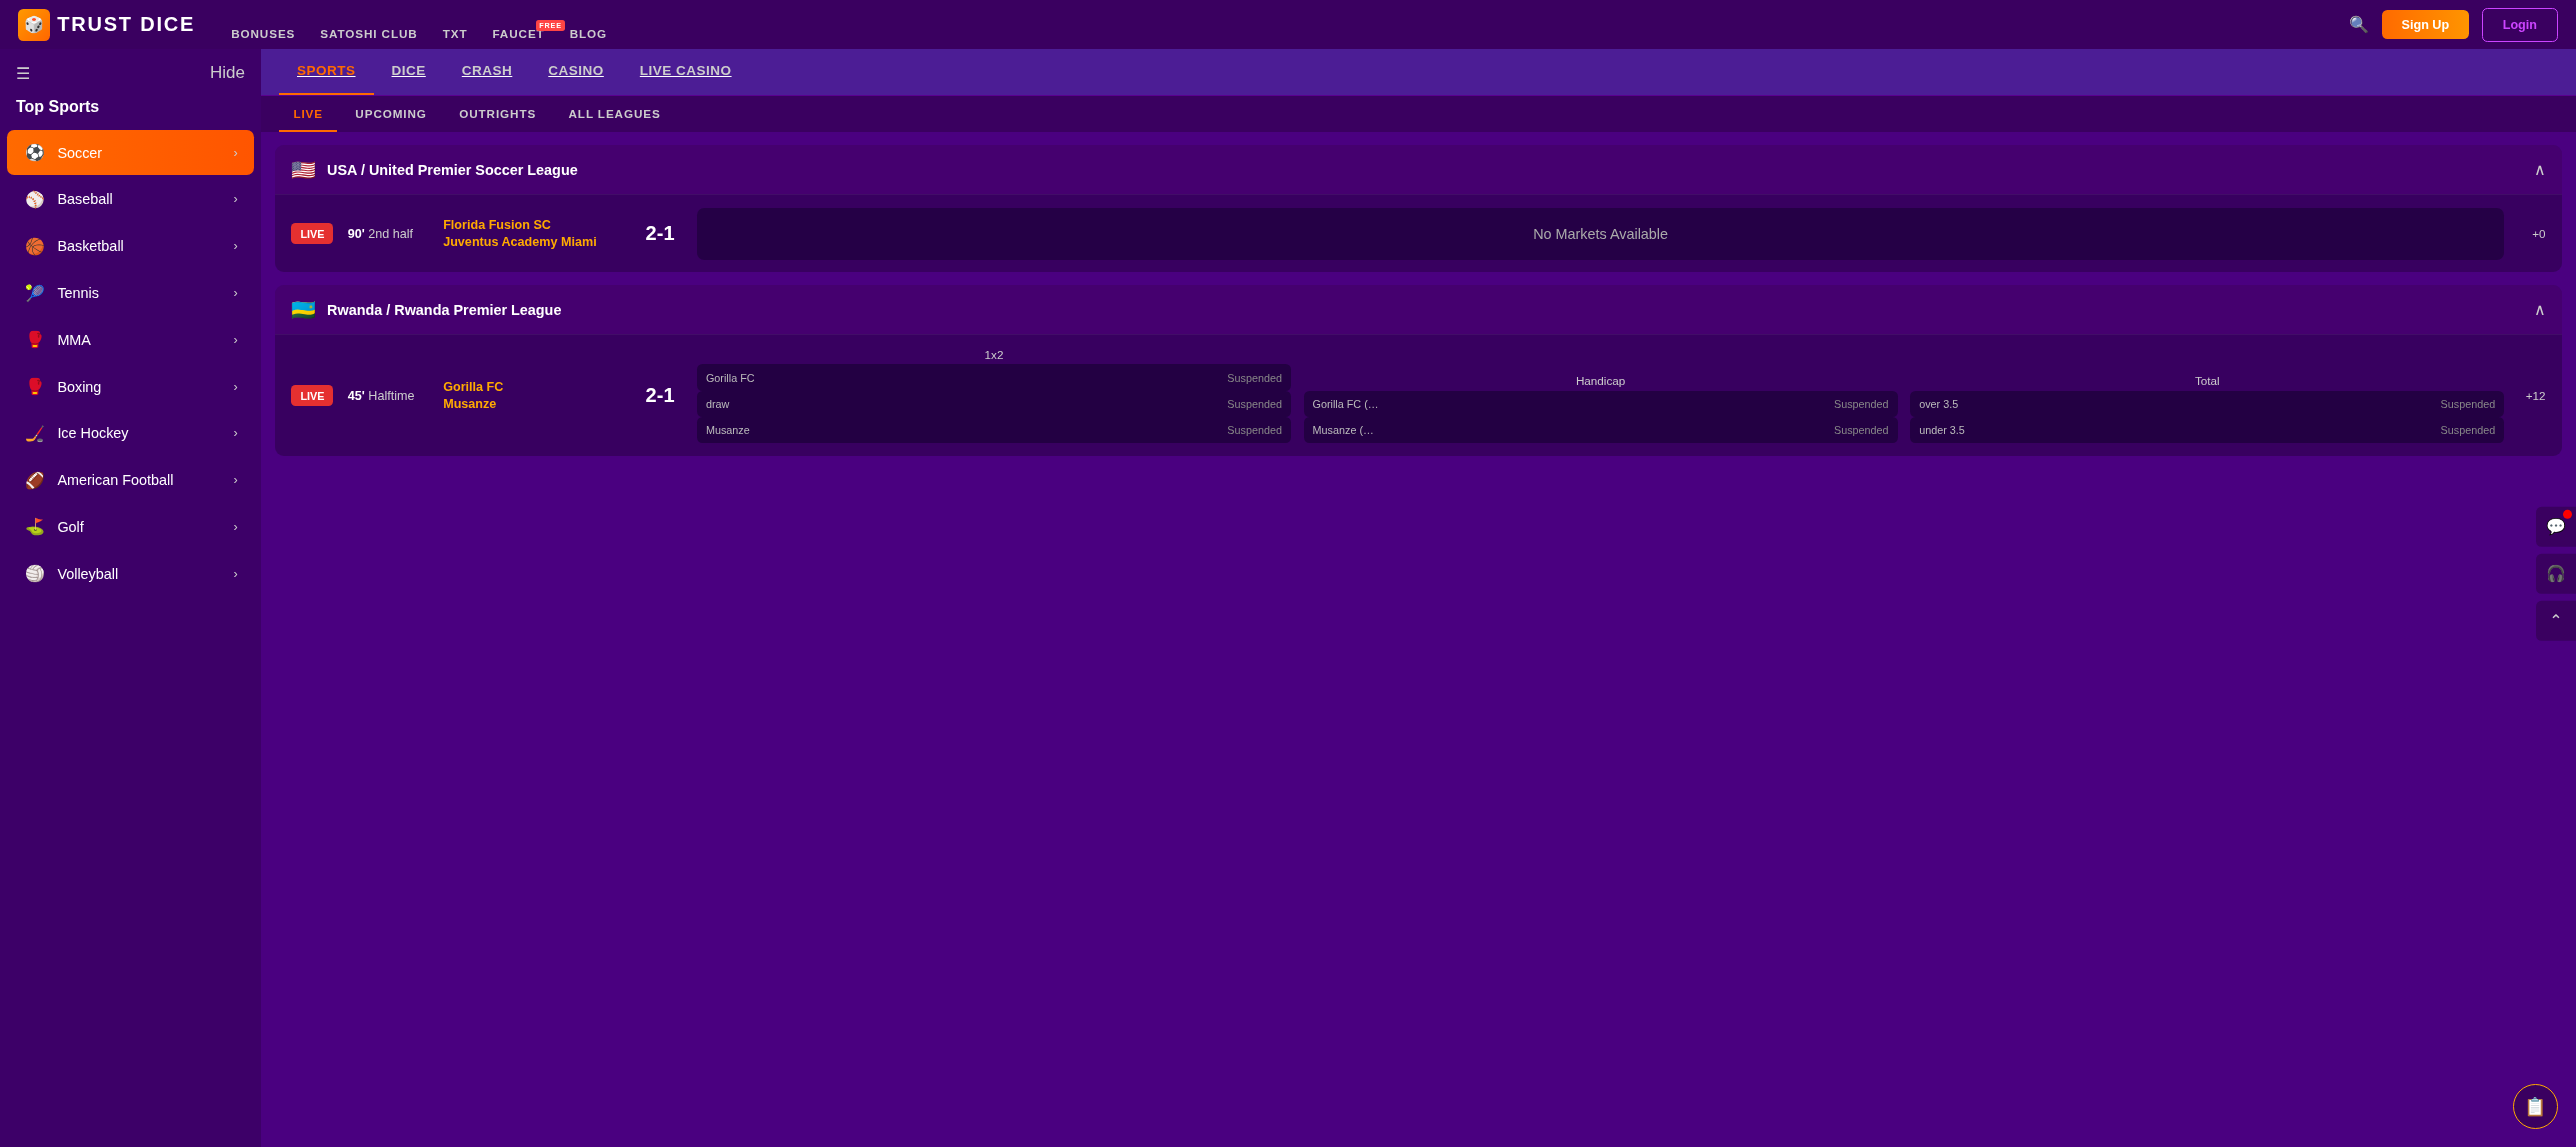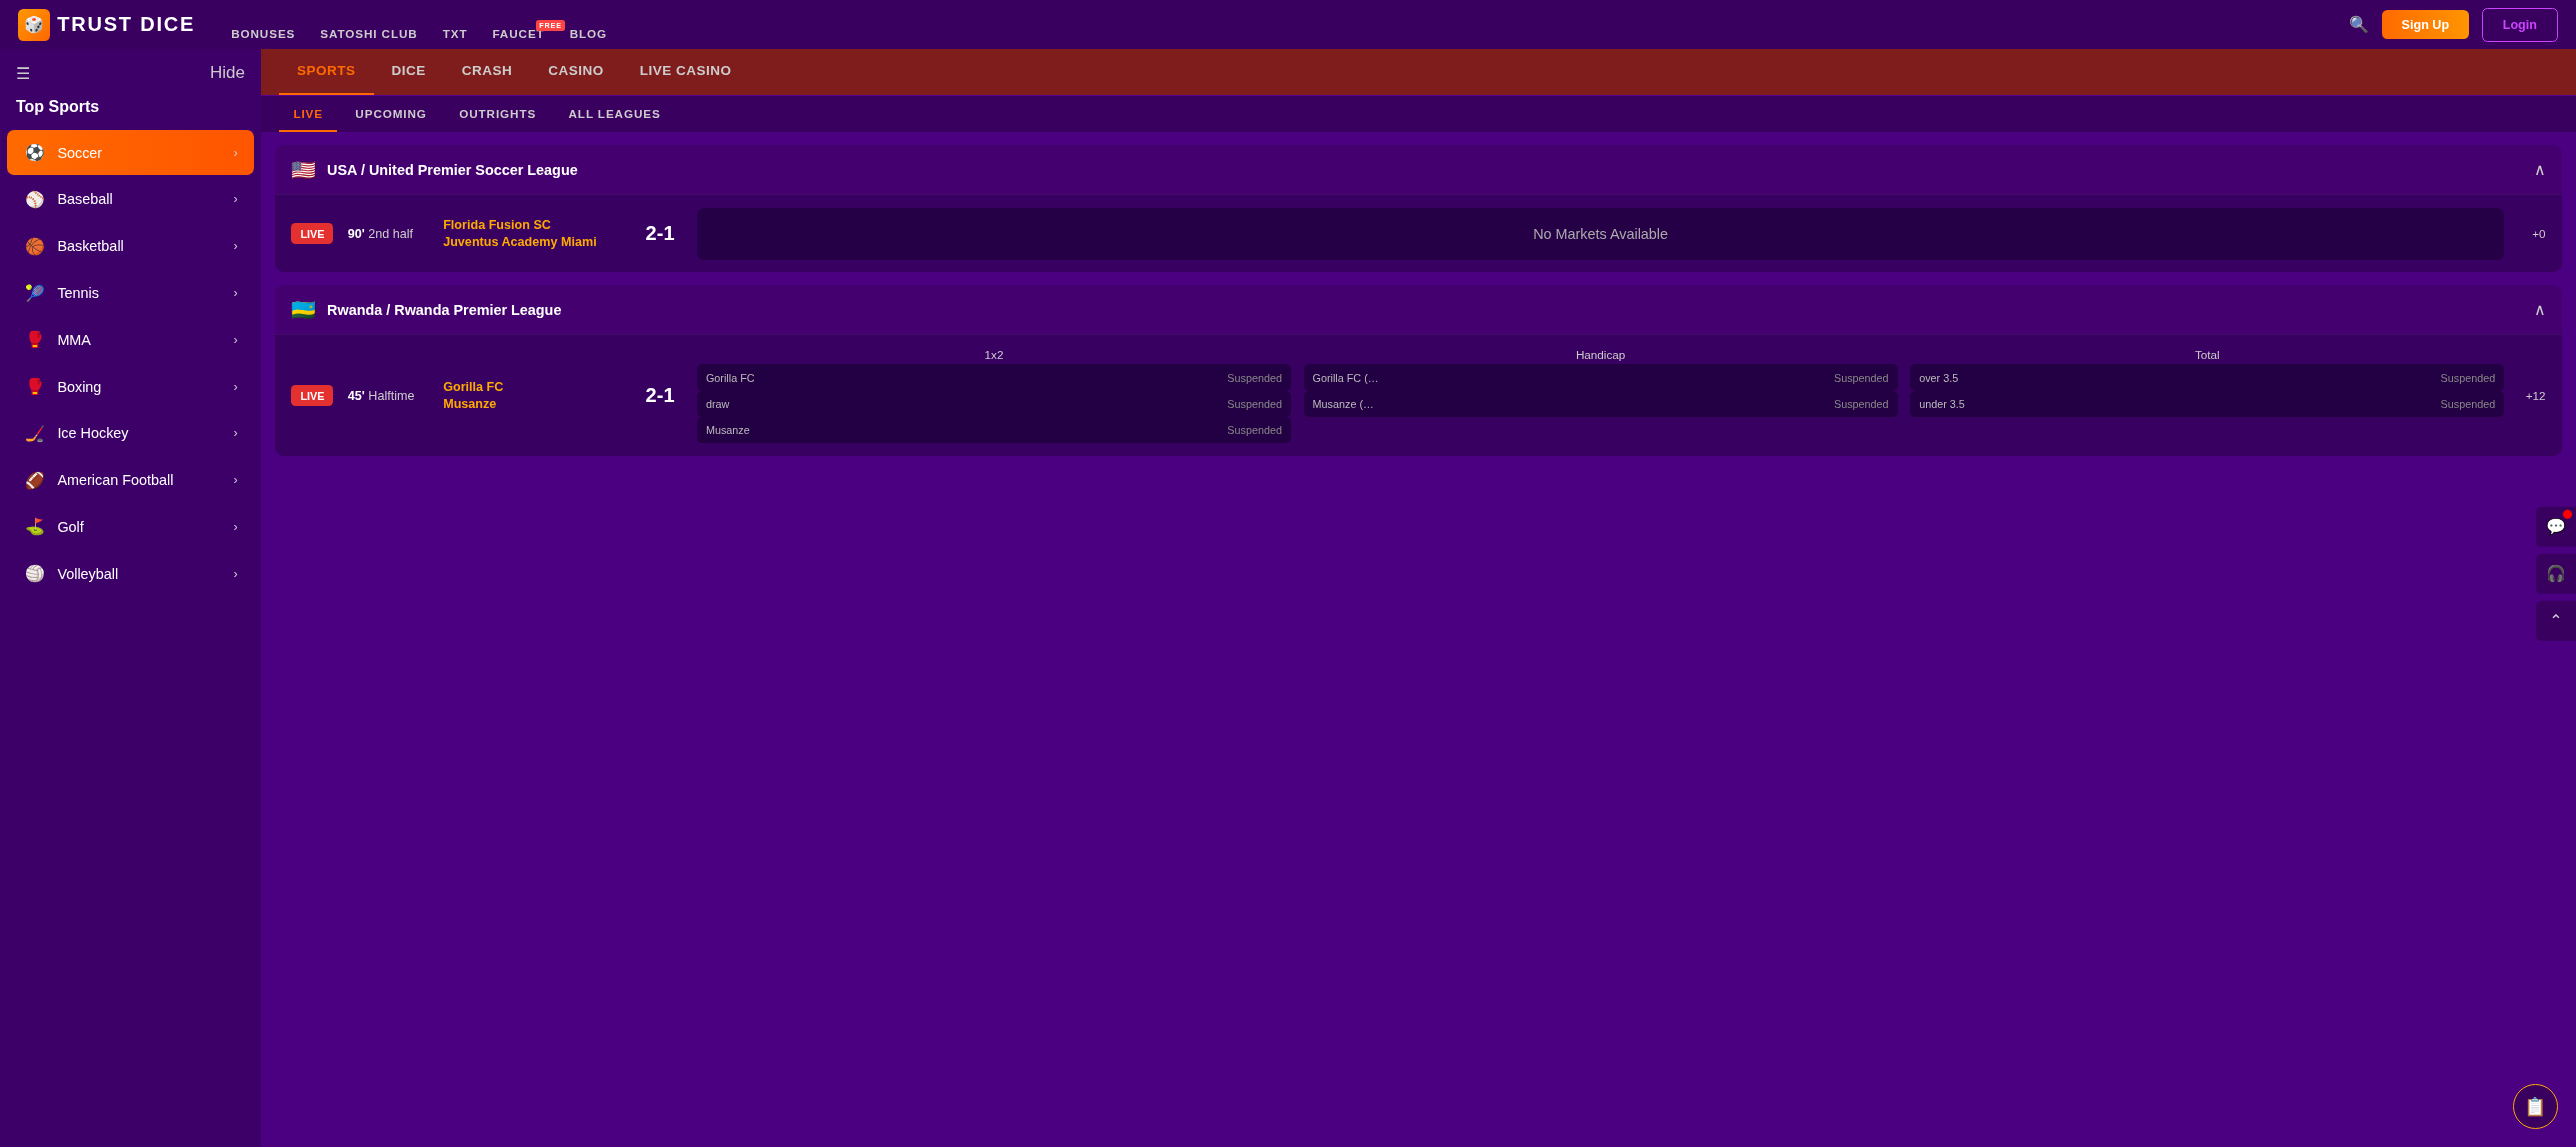--- a/index.html
+++ b/index.html
@@ -174,25 +174,26 @@
 
     
     .content-area {
       flex: 1;
       overflow-y: auto;
       background: #4a0080;
     }
 
     
     .tabs-row {
-      background: #7f1d1d;
+      background: #4c1d95;
       display: flex;
       align-items: center;
       padding: 0 18px;
       border-bottom: 0.9px solid #5a0090;
+      text-decoration: underline;
     }
     .tab-item {
       padding: 14.4px 18px;
       font-size: 13.5px;
       font-weight: 600;
       color: #ccc;
       cursor: pointer;
       letter-spacing: 0.5px;
       border-bottom: 2.7px solid transparent;
     }
@@ -390,21 +391,21 @@
       border-radius: 50%;
       display: flex;
       align-items: center;
       justify-content: center;
       cursor: pointer;
       font-size: 18px;
       color: #ffaa00;
     }
     .match-markets-row {
       display: flex;
-      align-items: flex-start;
+      align-items: flex-end;
       gap: 12.6px;
       flex: 1;
     }
     .market-group {
       flex: 1;
     }
   </style>
 </head>
 <body>
 

